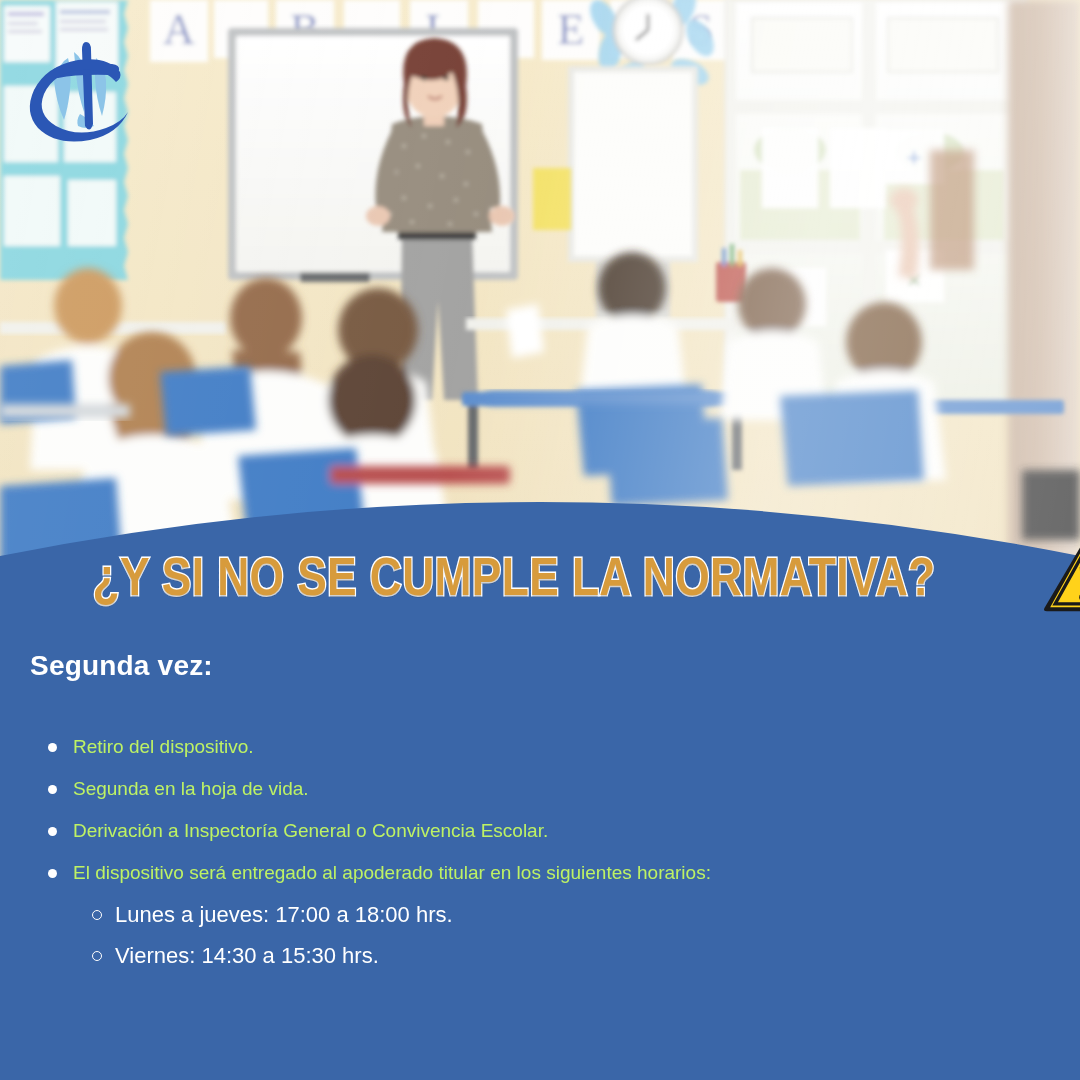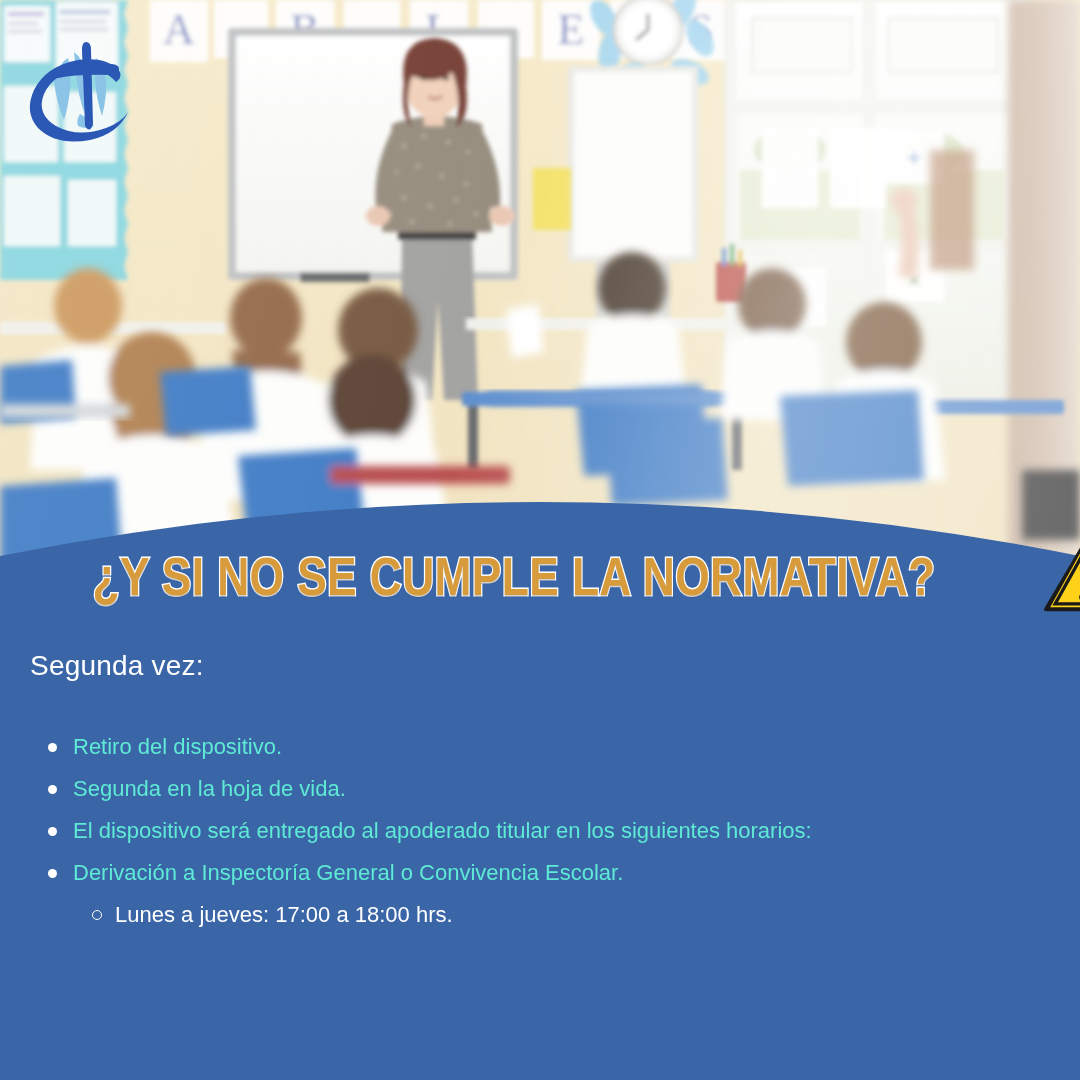--- a/index.html
+++ b/index.html
@@ -60,32 +60,32 @@
     white-space:nowrap;
     -webkit-text-stroke:3px #ffffff;
     paint-order:stroke fill;
     text-shadow:
        0 2px 0 rgba(0,0,0,0.18);
   }
   .warn-icon{ width:82px; height:74px; flex:0 0 auto; }
 
   .subhead{
     position:absolute; left:30px; top:650px;
-    font-size:28px; font-weight:normal; color:#ffffff;
+    font-size:28px; font-weight:bold; color:#ffffff;
     letter-spacing:0.2px;
   }
 
   .bullets{
     position:absolute; left:30px; top:726px; width:1010px;
   }
   .b-item{
     position:relative;
     padding-left:43px;
-    color:#5eead4;
-    font-size:22px;
+    color:#bef264;
+    font-size:19px;
     line-height:42px;
     margin-bottom:0px;
     white-space:nowrap;
   }
   .b-item .dot{
     position:absolute; left:18px; top:17px;
     width:9px; height:9px; border-radius:50%;
     background:#ffffff;
   }
   .sub-list{ margin-top:0px; }
@@ -393,27 +393,31 @@
     <div class="b-item">
       <span class="dot"></span>
       <span>Retiro del dispositivo.</span>
     </div>
     <div class="b-item">
       <span class="dot"></span>
       <span>Segunda en la hoja de vida.</span>
     </div>
     <div class="b-item">
       <span class="dot"></span>
-      <span>El dispositivo será entregado al apoderado titular en los siguientes horarios:</span>
+      <span>Derivación a Inspectoría General o Convivencia Escolar.</span>
     </div>
     <div class="b-item">
       <span class="dot"></span>
-      <span>Derivación a Inspectoría General o Convivencia Escolar.</span>
+      <span>El dispositivo será entregado al apoderado titular en los siguientes horarios:</span>
     </div>
     <div class="sub-list">
       <div class="s-item">
         <span class="ring"></span>
         <span>Lunes a jueves: 17:00 a 18:00 hrs.</span>
       </div>
+      <div class="s-item">
+        <span class="ring"></span>
+        <span>Viernes: 14:30 a 15:30 hrs.</span>
+      </div>
     </div>
   </div>
 
 </div>
 
 </body></html>

